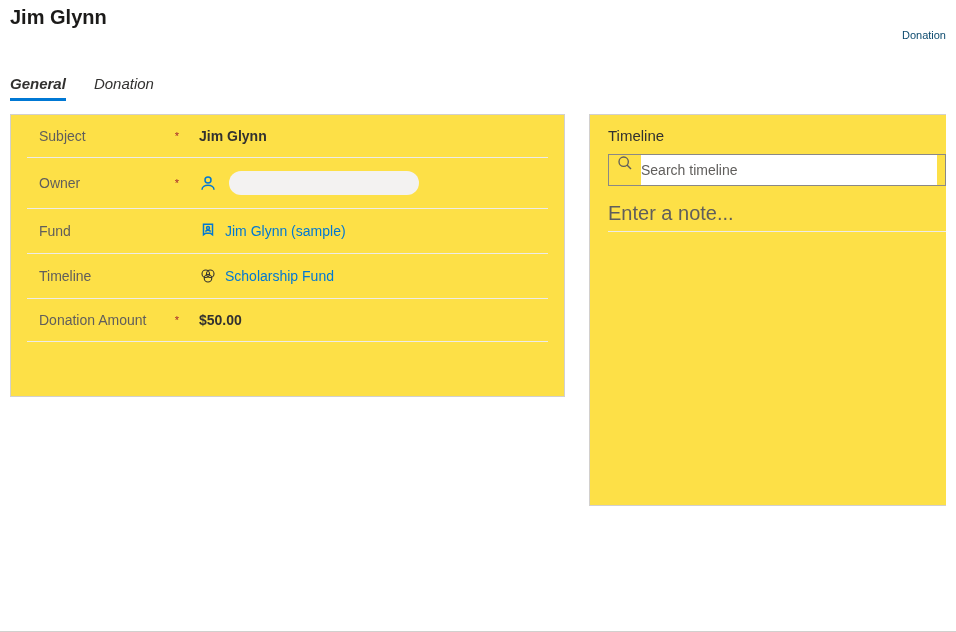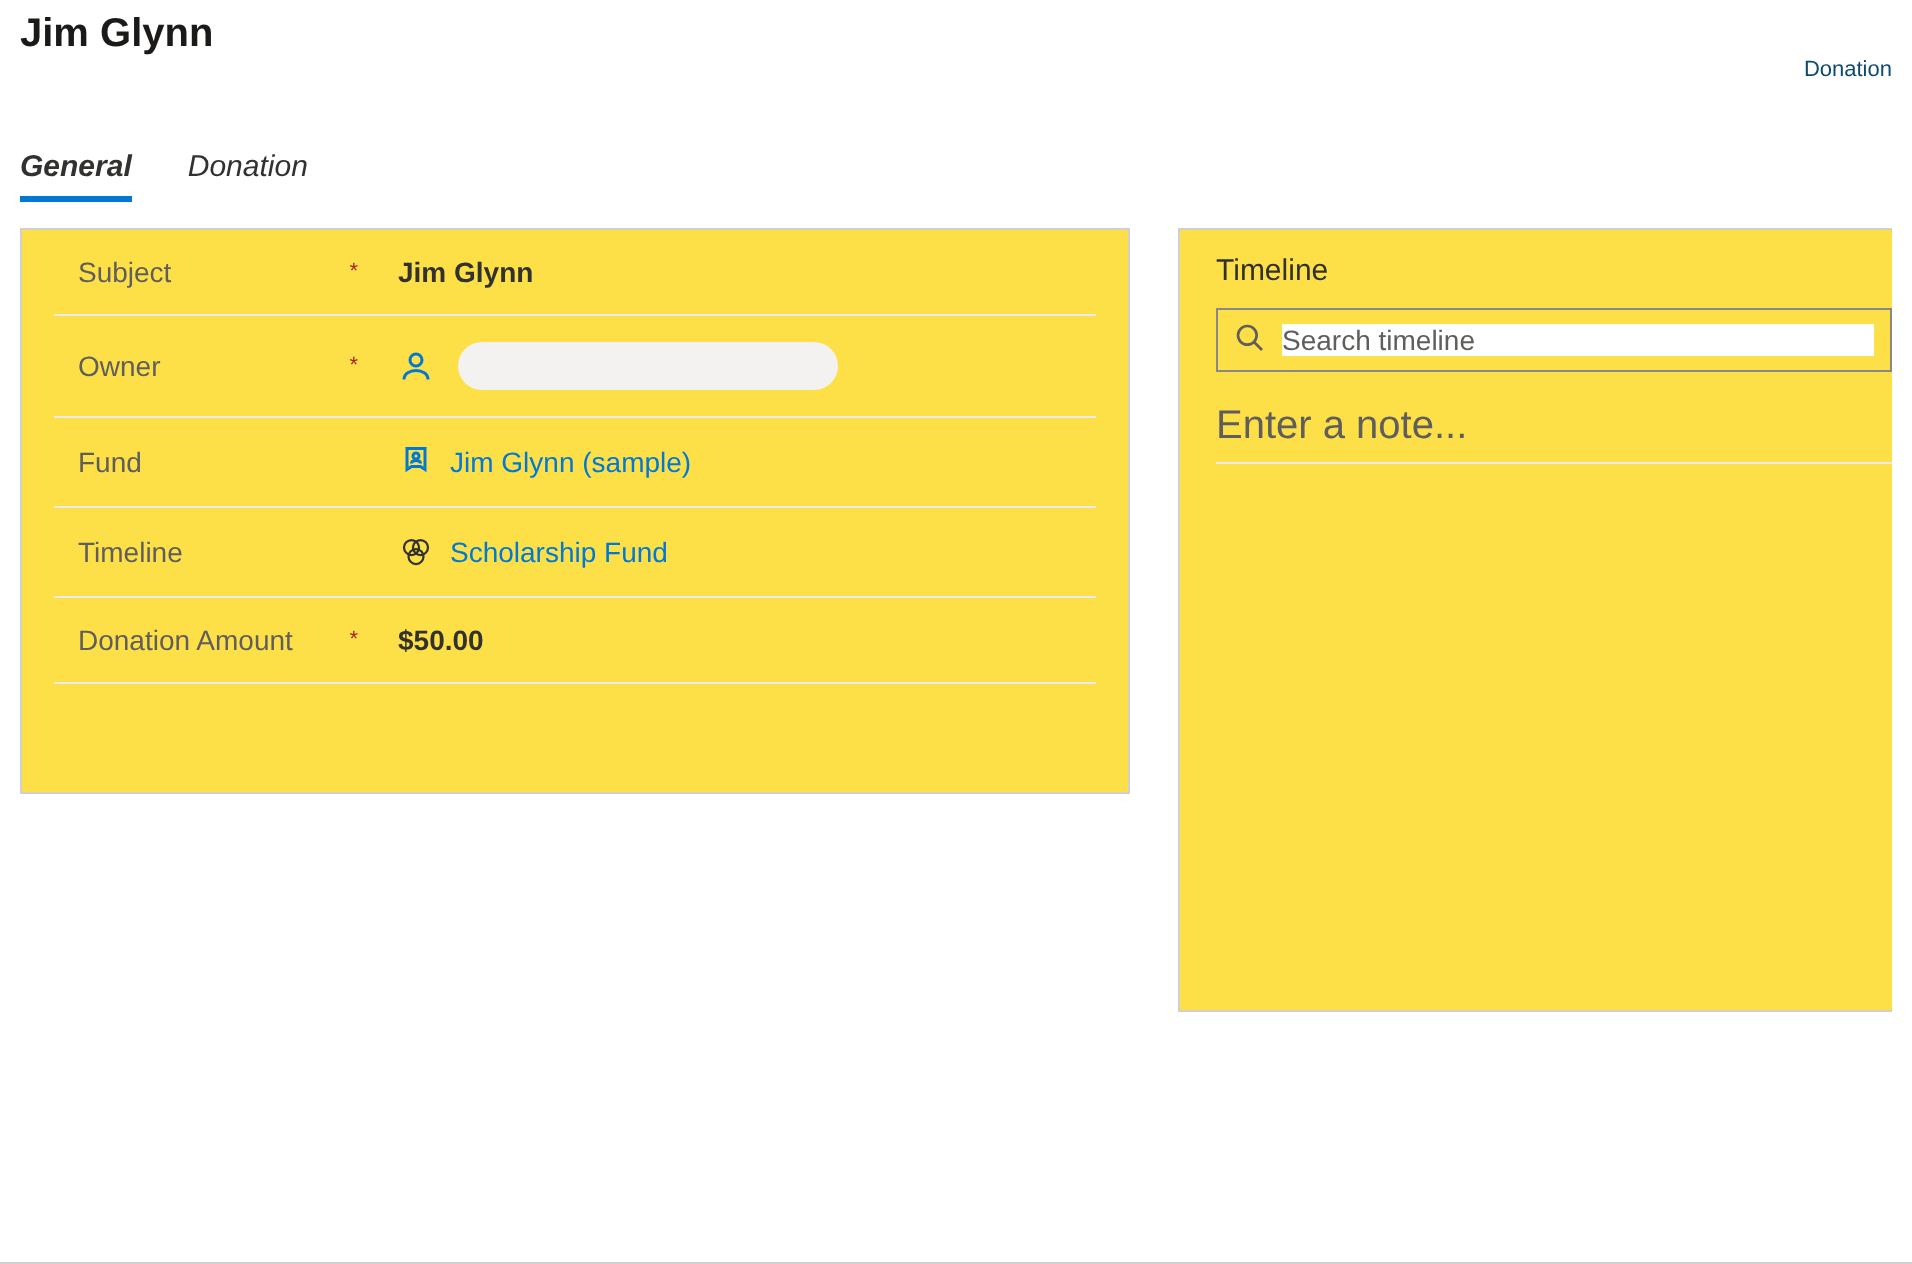--- a/index.html
+++ b/index.html
@@ -127,21 +127,20 @@
     .side-title {
       font-weight: 400;
       font-size: 15px;
       padding: 12px 18px 6px 18px;
     }
     .search-box {
       margin: 4px 0 0 18px;
       border: 1px solid #8a8886;
       height: 32px;
       display: flex;
-      align-items: center;
       padding: 0 8px;
       color: #605e5c;
     }
     .search-box svg {
       margin-right: 8px;
       color: #605e5c;
     }
     .search-input {
       border: none;
       outline: none;

